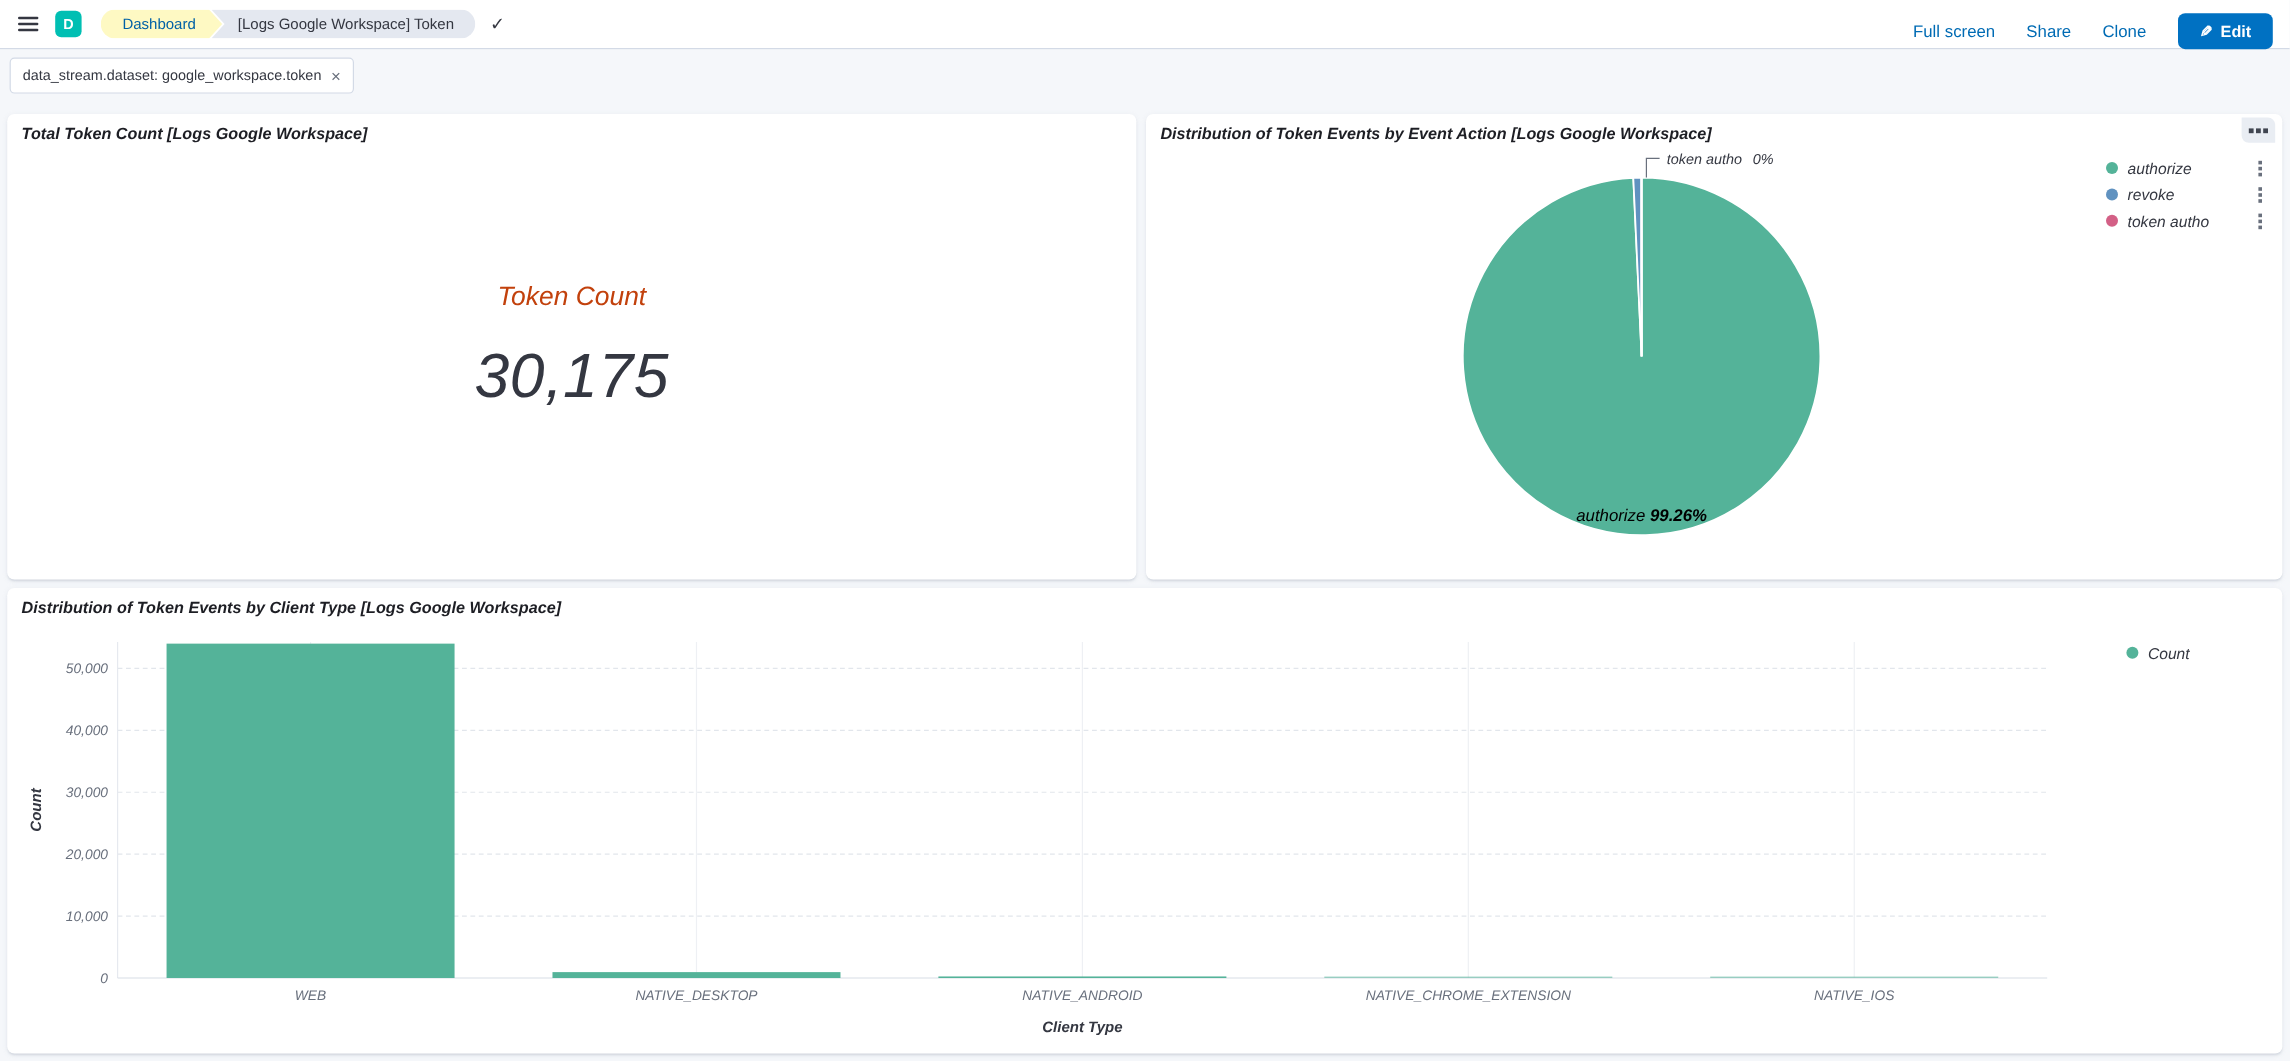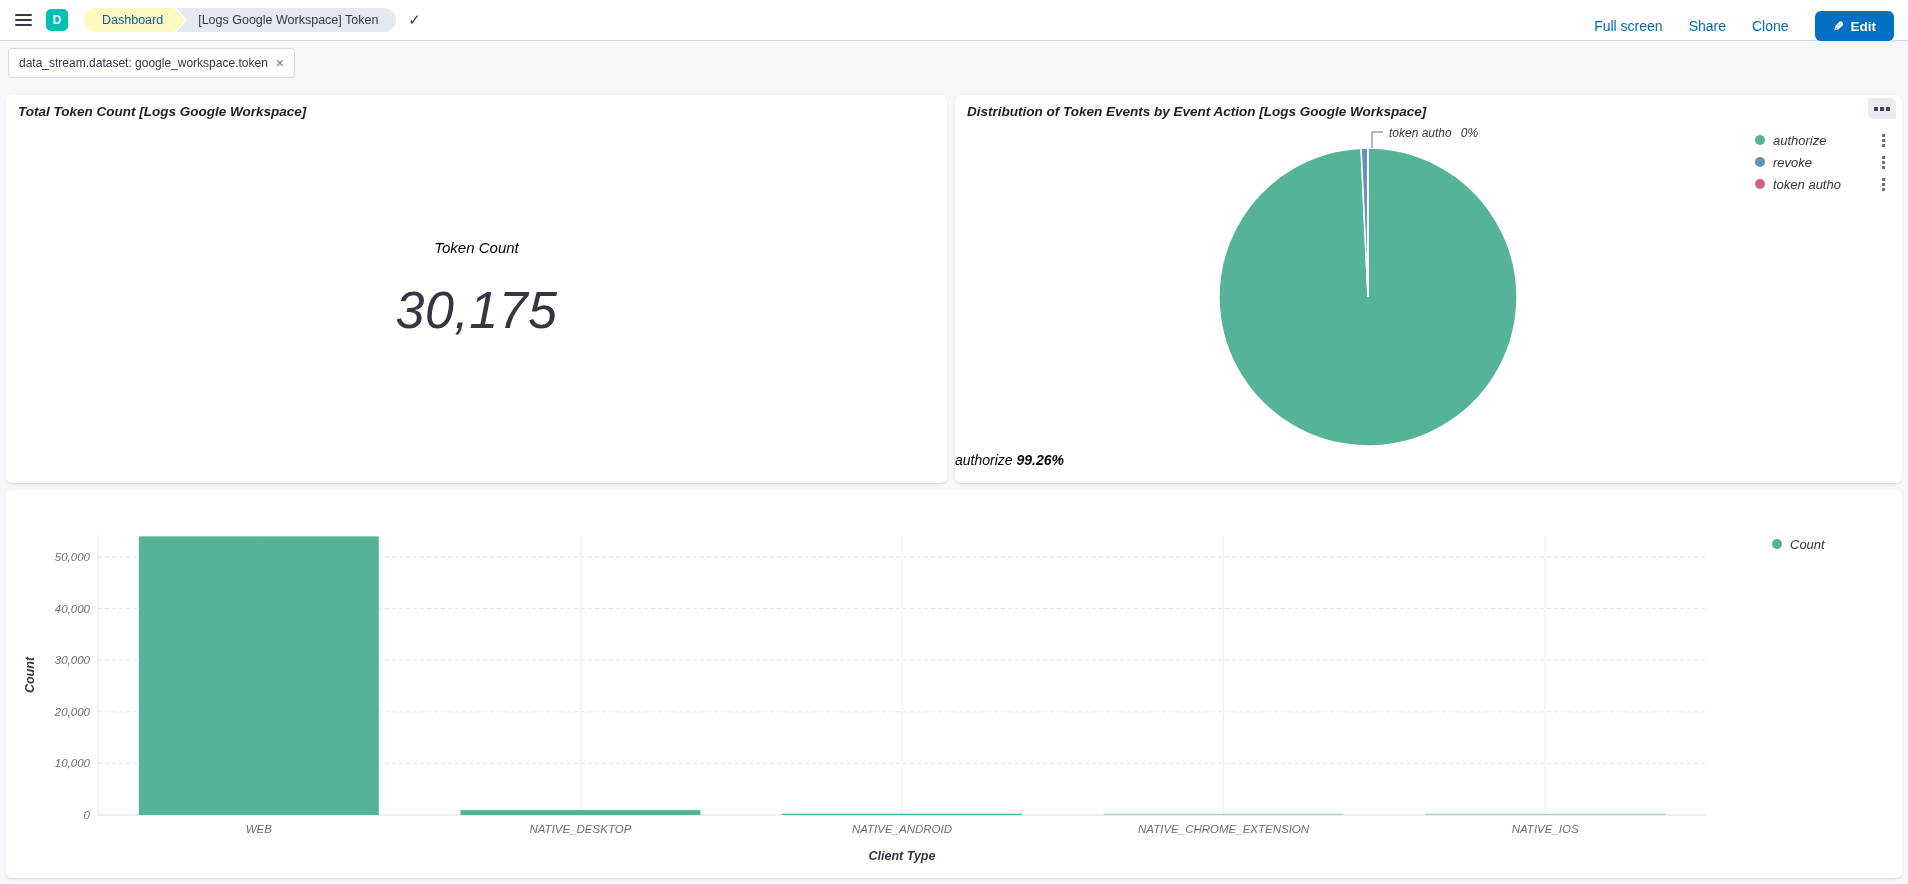--- a/index.html
+++ b/index.html
@@ -41,29 +41,29 @@
   .panel { position:absolute; background:#fff; border-radius:6px;
     box-shadow:0 2px 2px -1px rgba(152,162,179,.3), 0 1px 5px -2px rgba(152,162,179,.3);font-style:italic; }
   #panel-metric { left:6px;  top:95px;  width:941px;  height:388px; }
   #panel-pie    { left:955px; top:95px; width:947px;  height:388px; }
   #panel-bar    { left:6px;  top:490px; width:1896px; height:388px; }
   .panel-title { padding:9px 12px 0 12px; font-size:13.5px; font-weight:bold; color:#1d1e24; }
 
   
   .metric-body { position:absolute; inset:0; display:flex; flex-direction:column;
     align-items:center; justify-content:center; }
-  .metric-label { font-size:15px; color:#000000; margin-bottom:24px; }
+  .metric-label { font-size:22px; color:#c2410c; margin-bottom:24px; }
   .metric-value { font-size:52px; color:#343741; letter-spacing:.5px; }
 
   
   #pie-svg { position:absolute; left:0; top:0; }
   .pie-callout { position:absolute; left:434px; top:31px; display:flex; gap:9px;
     font-size:12px; color:#343741; }
-  .pie-inner-label { position:absolute; left:0; top:326px; width:826px; text-align:left;
-    font-size:14px; color:#000;margin-top:31px; }
+  .pie-inner-label { position:absolute; left:0; top:326px; width:826px; text-align:center;
+    font-size:14px; color:#000; }
   .pie-inner-label b { font-weight:bold; }
   .legend { position:absolute; display:flex; flex-direction:column; }
   #pie-legend { right:15px; top:36px; width:132px; gap:4px; }
   .legend-row { display:flex; align-items:center; gap:8px; height:18px; cursor:pointer; }
   .legend-dot { width:10px; height:10px; border-radius:50%; flex:none; }
   .legend-label { font-size:13px; color:#343741; white-space:nowrap; overflow:hidden; flex:1; }
   .boxes-v { display:flex; flex-direction:column; gap:2px; cursor:pointer; padding:2px; }
   .boxes-v i { width:3px; height:3px; background:#69707d; display:block; }
   .panel-options { position:absolute; right:6px; top:3px; width:28px; height:21px;
     background:#e9edf3; border-radius:0 6px 0 6px; display:flex; align-items:center;
@@ -158,20 +158,21 @@
       </div>
     </div>
   <div class="panel-options">
       <i></i>
       <i></i>
       <i></i>
     </div>
 </div>
 
 <div class="panel" id="panel-bar">
+  <div class="panel-title">Distribution of Token Events by Client Type [Logs Google Workspace]</div>
   <svg id="bar-svg" width="1896" height="388">
       <line x1="252.8" y1="45" x2="252.8" y2="325" stroke="#eef0f4" stroke-width="1"></line>
       <line x1="574.4000000000001" y1="45" x2="574.4000000000001" y2="325" stroke="#eef0f4" stroke-width="1"></line>
       <line x1="896" y1="45" x2="896" y2="325" stroke="#eef0f4" stroke-width="1"></line>
       <line x1="1217.6000000000001" y1="45" x2="1217.6000000000001" y2="325" stroke="#eef0f4" stroke-width="1"></line>
       <line x1="1539.2" y1="45" x2="1539.2" y2="325" stroke="#eef0f4" stroke-width="1"></line>
       <text x="84" y="329" text-anchor="end" font-size="11.5" fill="#69707d">0</text>
       <line x1="92" y1="273.4" x2="1700" y2="273.4" stroke="#e2e6ec" stroke-width="1" stroke-dasharray="4 3"></line>
       <text x="84" y="277.4" text-anchor="end" font-size="11.5" fill="#69707d">10,000</text>
       <line x1="92" y1="221.8" x2="1700" y2="221.8" stroke="#e2e6ec" stroke-width="1" stroke-dasharray="4 3"></line>

